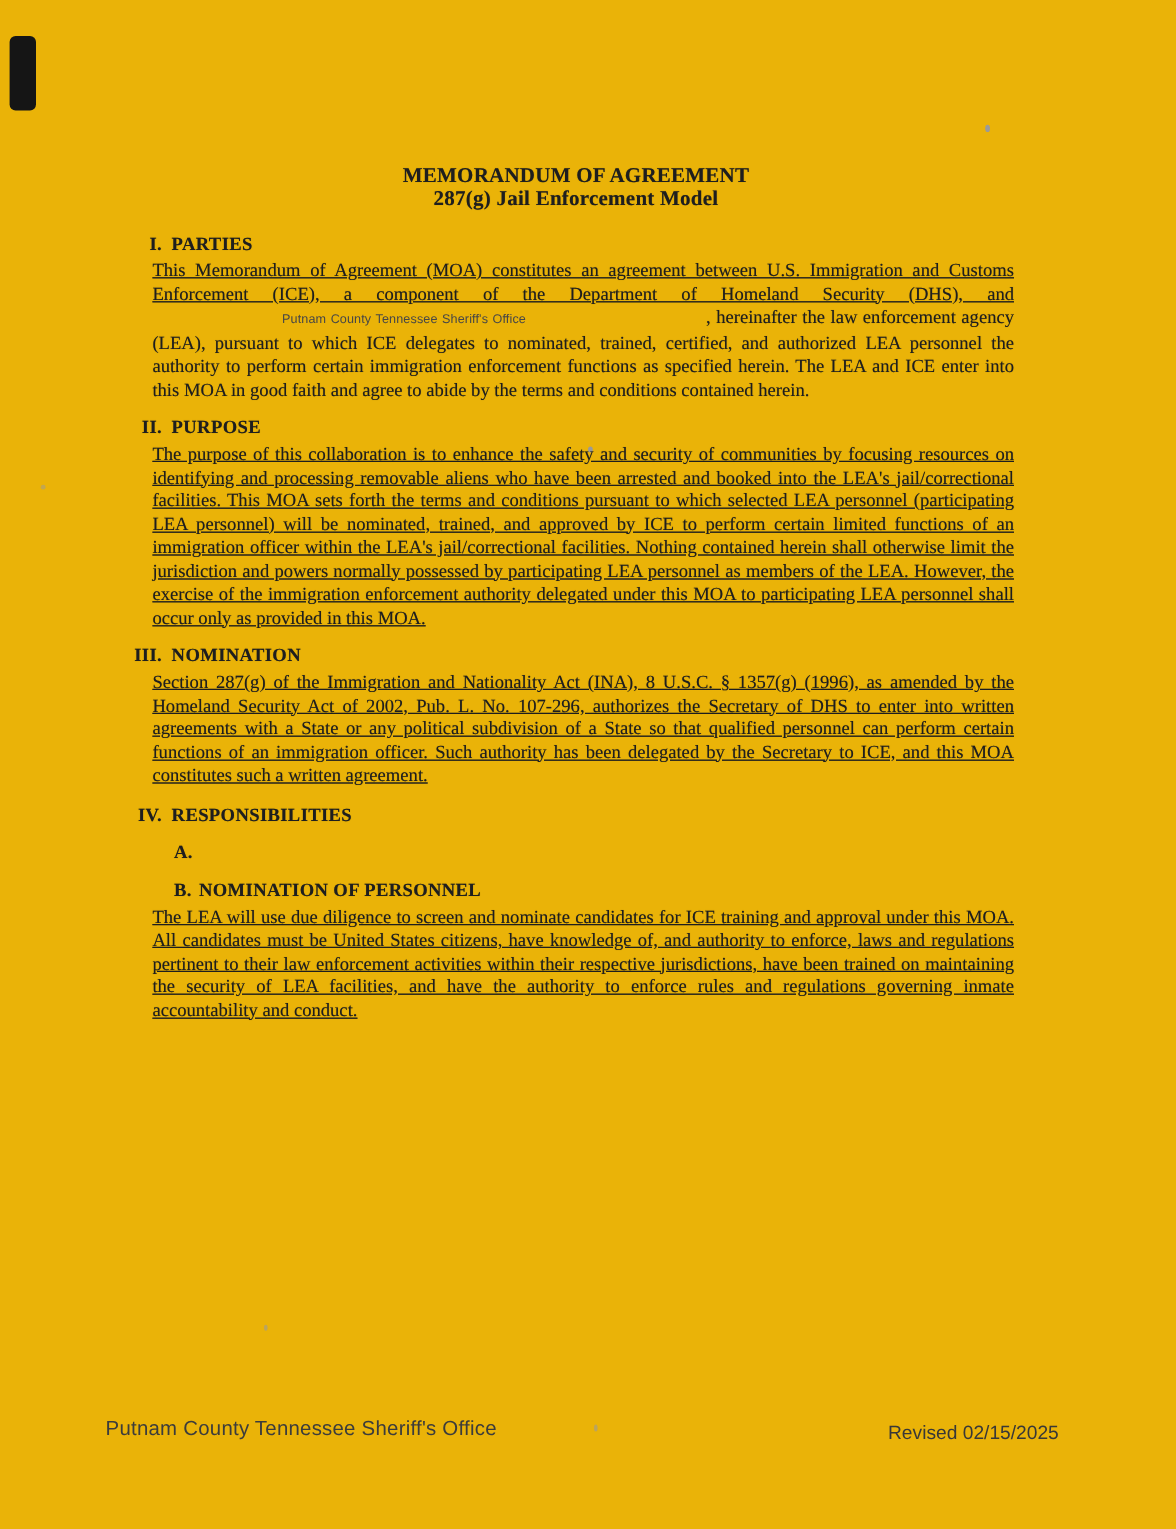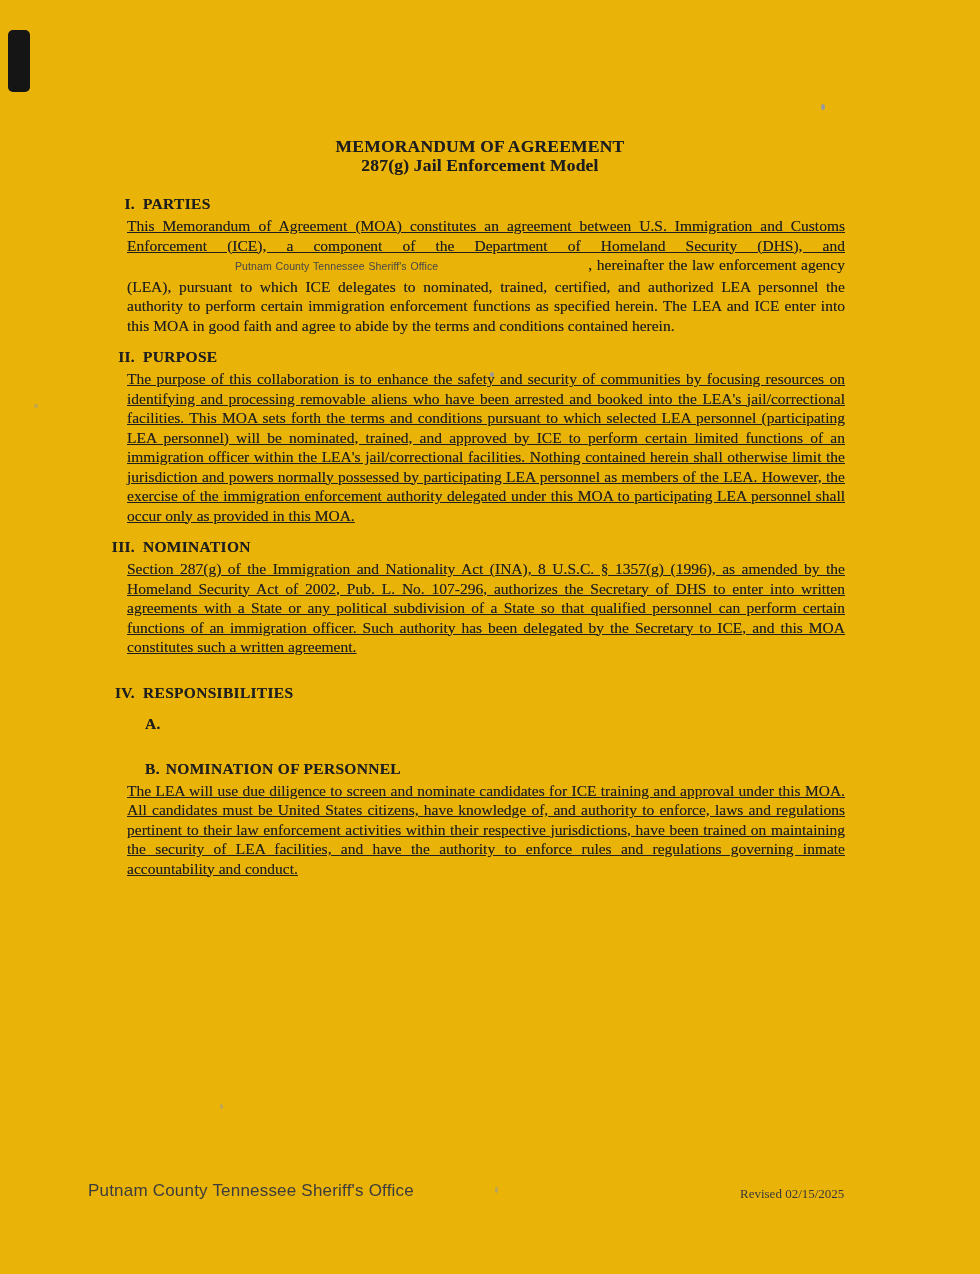--- a/index.html
+++ b/index.html
@@ -37,37 +37,37 @@
   .sub-num { margin-right: 6px; }
   .para {
     margin: 0 0 0 12px; width: 718px;
     font-size: 15.5px; line-height: 19.5px;
     text-align: justify;
   }
   .lead-block { text-align: justify; text-align-last: justify; }
   .mt-title-sec { margin-top: 20px; }
   .mt-head-para { margin-top: 3px; text-decoration: underline; }
   .mt-para-head { margin-top: 13px; }
-  .mt-para-head-lg { margin-top: 27px; }
+  .mt-para-head-lg { margin-top: 14px; }
   .insert-name {
     font-family: "Liberation Sans", sans-serif;
     font-size: 10.5px; color: #474747;
     text-shadow: none; letter-spacing: 0.1px;
   }
   .pre-gap  { display: inline-block; width: 108px; }
   .post-gap { display: inline-block; width: 150px; }
   .footer-left {
     position: absolute; left: 88px; top: 1181px;
     font-family: "Liberation Sans", sans-serif;
     font-size: 17px; color: #3c3c3c; letter-spacing: 0.2px;
   }
   .footer-right {
     position: absolute; left: 740px; top: 1186px;
-    font-family: Liberation Serif, serif;
-    font-size: 13px; color: #383838;
+    font-family: Liberation Sans, sans-serif;
+    font-size: 16px; color: #383838;
   }
   
   .scan-bar {
     position: absolute; left: 8px; top: 30px;
     width: 22px; height: 62px;
     background: #151515; border-radius: 5px;
   }
   .speck { position: absolute; background: #9a9a9a; border-radius: 50%; }
   .speck-1 { left: 821px; top: 104px; width: 4px; height: 6px; }
   .speck-2 { left: 490px; top: 372px; width: 4px; height: 5px; }

